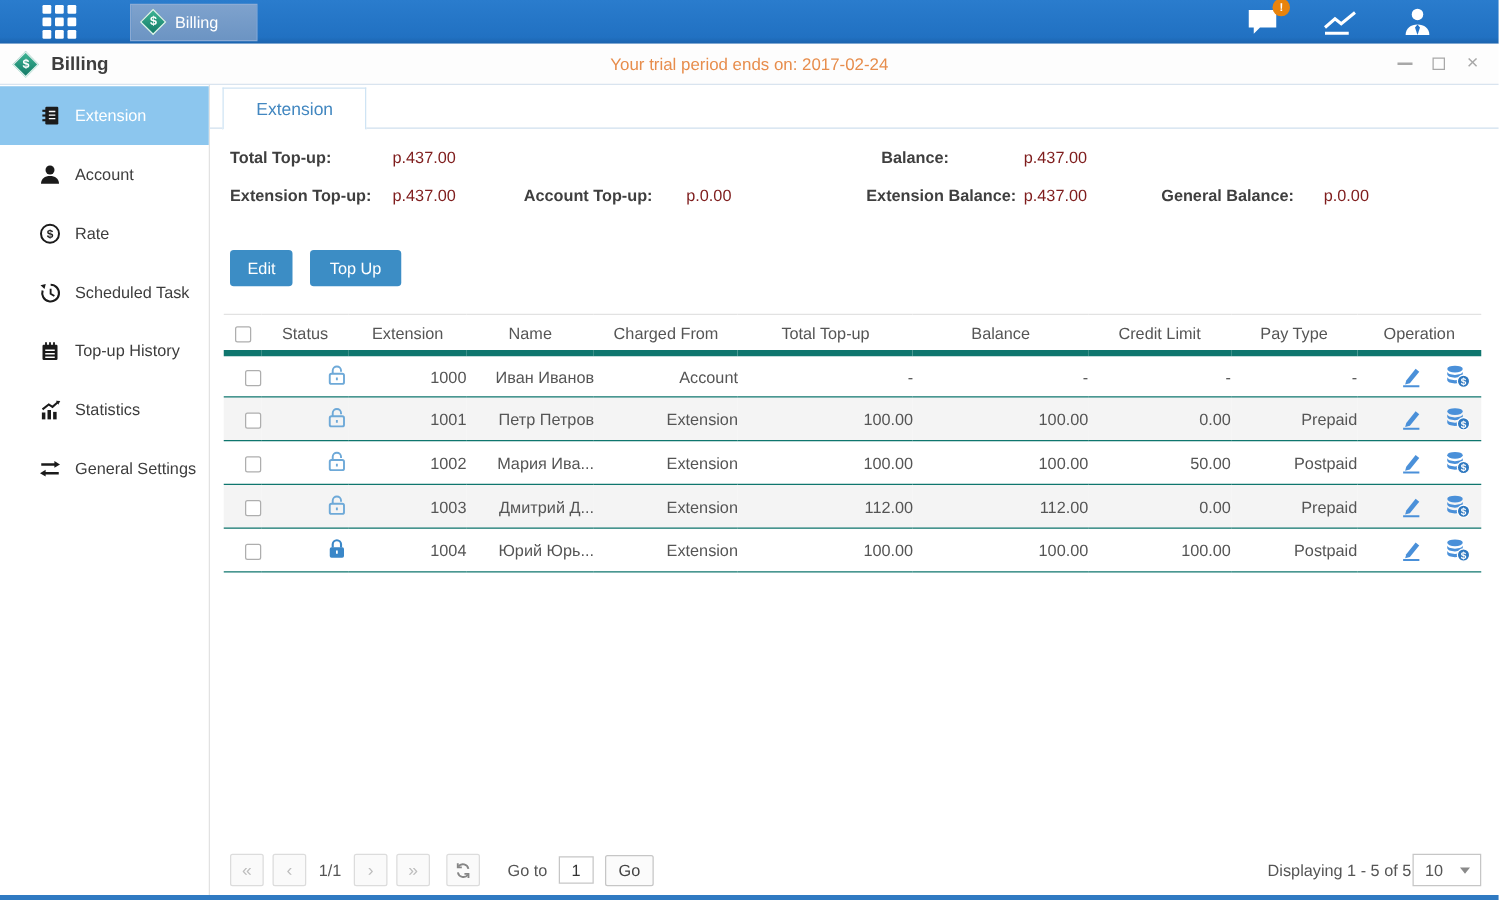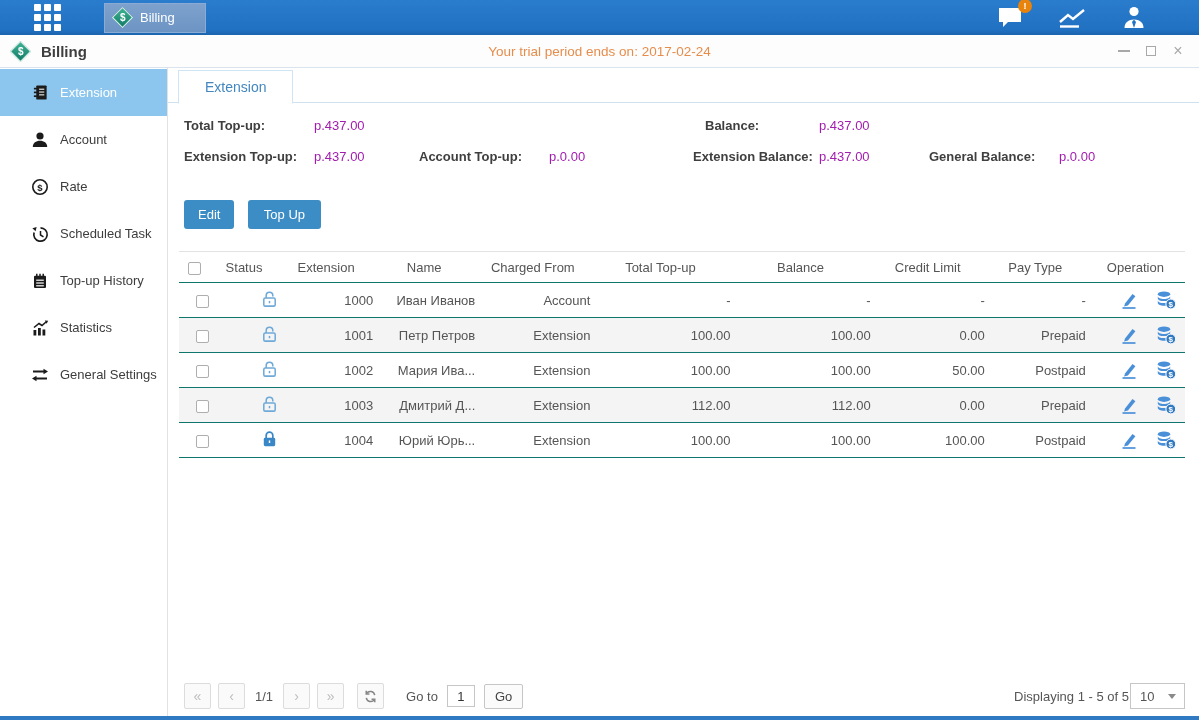--- a/index.html
+++ b/index.html
@@ -60,33 +60,33 @@
   
   .tabstrip { height: 35px; border-bottom: 1px solid #cfe0ee; position: relative; }
   .tab {
     position: absolute; left: 10px; top: 2px; height: 34px; line-height: 32px;
     padding: 0 26px; background: #fff; border: 1px solid #cfe4f4; border-bottom: 1px solid #fff;
     color: #4287c0; font-size: 14px; z-index: 2; cursor: pointer;
   }
   
   .summary { margin-top: 13px; position: relative; height: 63px; font-size: 13px; }
   .sm-label { position: absolute; font-weight: bold; color: #3f3f3f; }
-  .sm-value { position: absolute; color: #a21caf; }
+  .sm-value { position: absolute; color: #7f1d1d; }
   
   .actions { margin: 21px 0 0 16px; }
   .btn {
     display: inline-block; background: #3c8dc5; color: #fff; font-size: 13px;
     padding: 7px 14px; border-radius: 3px; border: none; cursor: pointer;
     font-family: "Liberation Sans", sans-serif;
   }
   .btn + .btn { margin-left: 9px; padding: 7px 16px; }
   
   .tbl-wrap { margin: 22px 14px 0 11px; }
   table { width: 100%; border-collapse: collapse; table-layout: fixed; font-size: 13px; color: #555; }
-  thead th { font-weight: normal; color: #555; border-top: 1px solid #e2e2e2; border-bottom: 1px solid #0f766e; height: 31px; text-align: center; }
+  thead th { font-weight: normal; color: #555; border-top: 1px solid #e2e2e2; border-bottom: 5px solid #0f766e; height: 31px; text-align: center; }
   tbody td { height: 35px; border-bottom: 1px solid #0f766e; text-align: right; }
   tbody tr:nth-child(even) { background: #f4f4f4; }
   .checkbox { display: inline-block; width: 13px; height: 13px; border: 1px solid #aeaeae; border-radius: 2px; background: #fff; vertical-align: middle; cursor: pointer; }
   .ops span { display: inline-flex; margin: 0 8px; cursor: pointer; vertical-align: middle; }
   .lock { display: inline-flex; cursor: pointer; }
   
   .pager { position: absolute; left: 16px; right: 14px; bottom: 7px; display: flex; align-items: center; font-size: 13px; color: #555; }
   .pg-btn {
     width: 27px; height: 26px; border: 1px solid #dcdcdc; background: #fafafa; border-radius: 2px;
     display: flex; align-items: center; justify-content: center;

